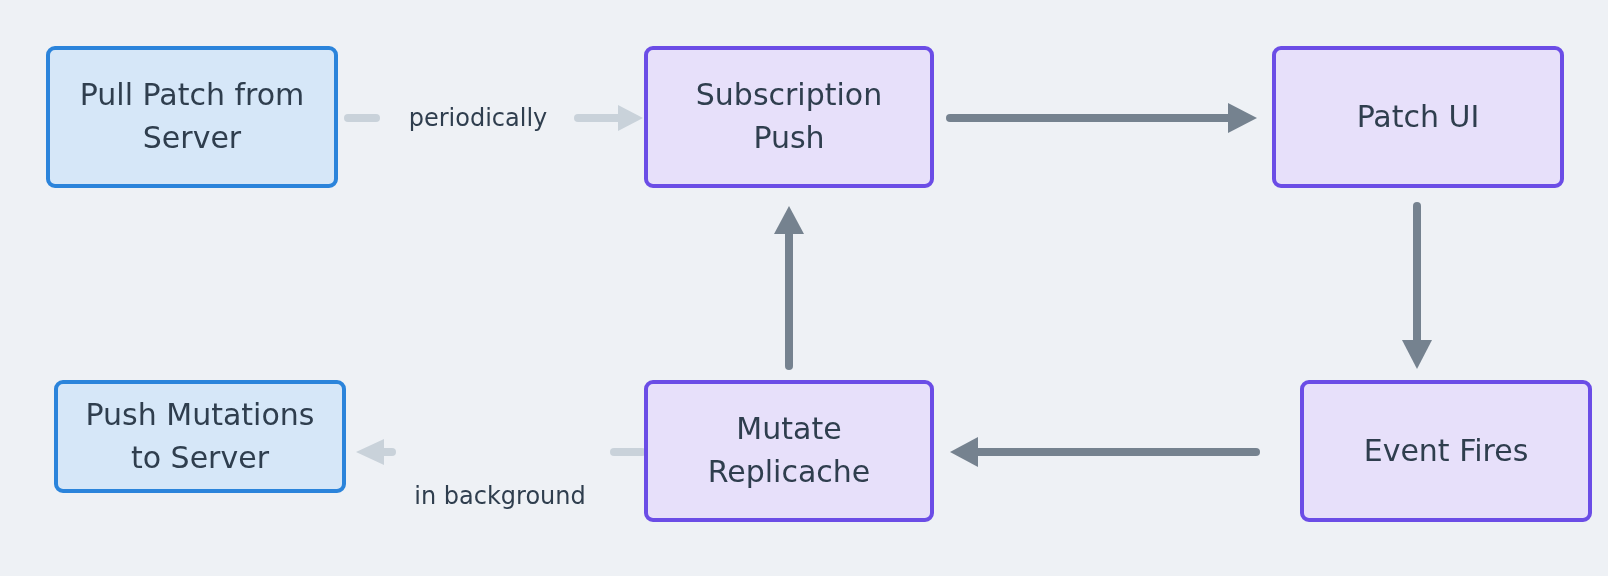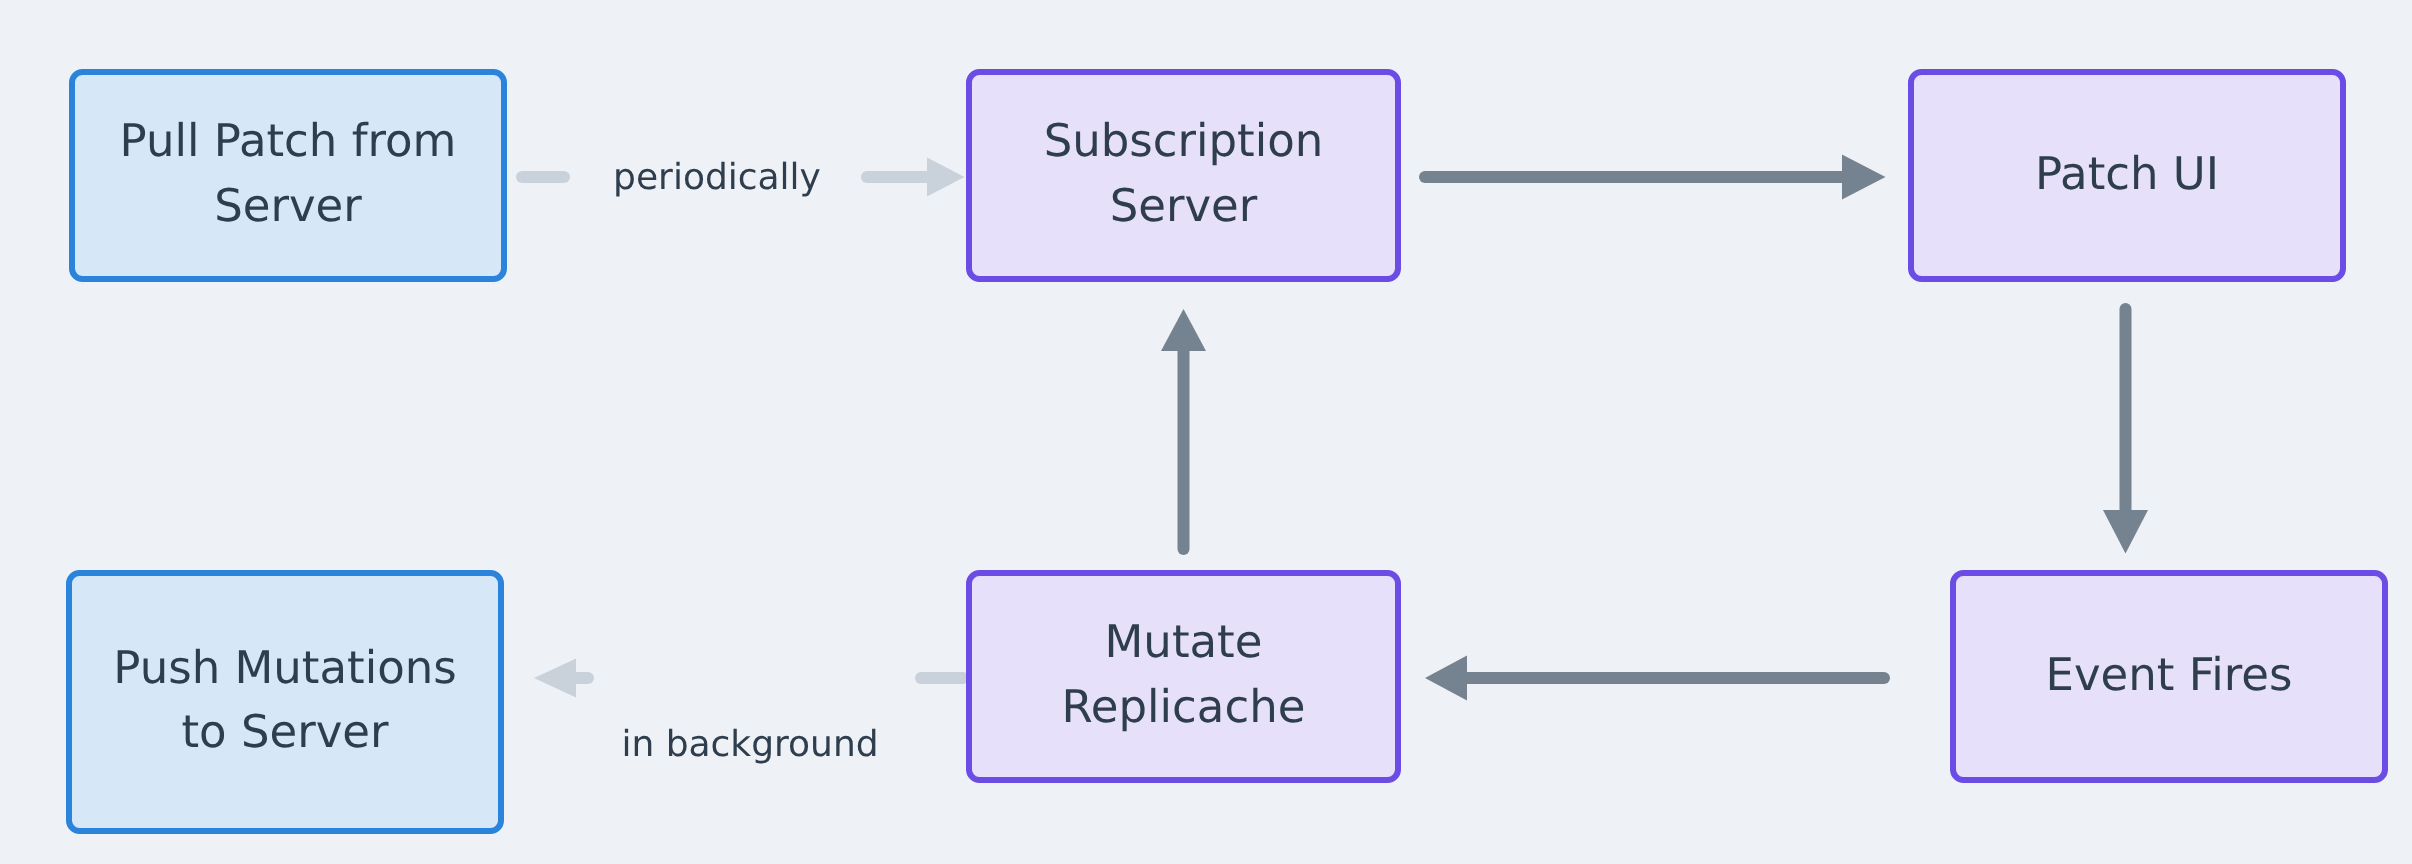--- a/index.html
+++ b/index.html
@@ -44,21 +44,21 @@
     background: var(--blue-node-fill, #d6e7f8);
     border-color: var(--blue-node-border, #2b84db);
   }
   .node.purple {
     background: var(--purple-node-fill, #e7e0fa);
     border-color: var(--purple-node-border, #6b4de6);
   }
   .node-a { left: 46px;   top: 46px;  width: 292px; height: 142px; }
   .node-b { left: 644px;  top: 46px;  width: 290px; height: 142px; }
   .node-c { left: 1272px; top: 46px;  width: 292px; height: 142px; }
-  .node-d { left: 44px;   top: 380px; width: 292px; height: 176px; text-align: center; }
+  .node-d { left: 54px;   top: 380px; width: 292px; height: 113px; text-align: center; }
   .node-e { left: 644px;  top: 380px; width: 290px; height: 142px; }
   .node-f { left: 1272px; top: 380px; width: 292px; height: 142px; margin-left: 28px; }
 
   .edge-label {
     position: absolute;
     transform: translate(-50%, -50%);
     font-size: 24px;
     font-weight: 500;
     color: var(--text, #2f3e4e);
     white-space: nowrap;
@@ -109,21 +109,21 @@
     <polygon class="head-light" points="384,439 384,465 356,452"></polygon>
   </svg>
 
   <div class="node blue node-a">
     <span>Pull Patch from
 Server</span>
   </div>
 
   <div class="node purple node-b">
     <span>Subscription
-Server</span>
+Push</span>
   </div>
 
   <div class="node purple node-c">
     <span>Patch UI</span>
   </div>
 
   <div class="node blue node-d">
     <span>Push Mutations
 to Server</span>
   </div>

